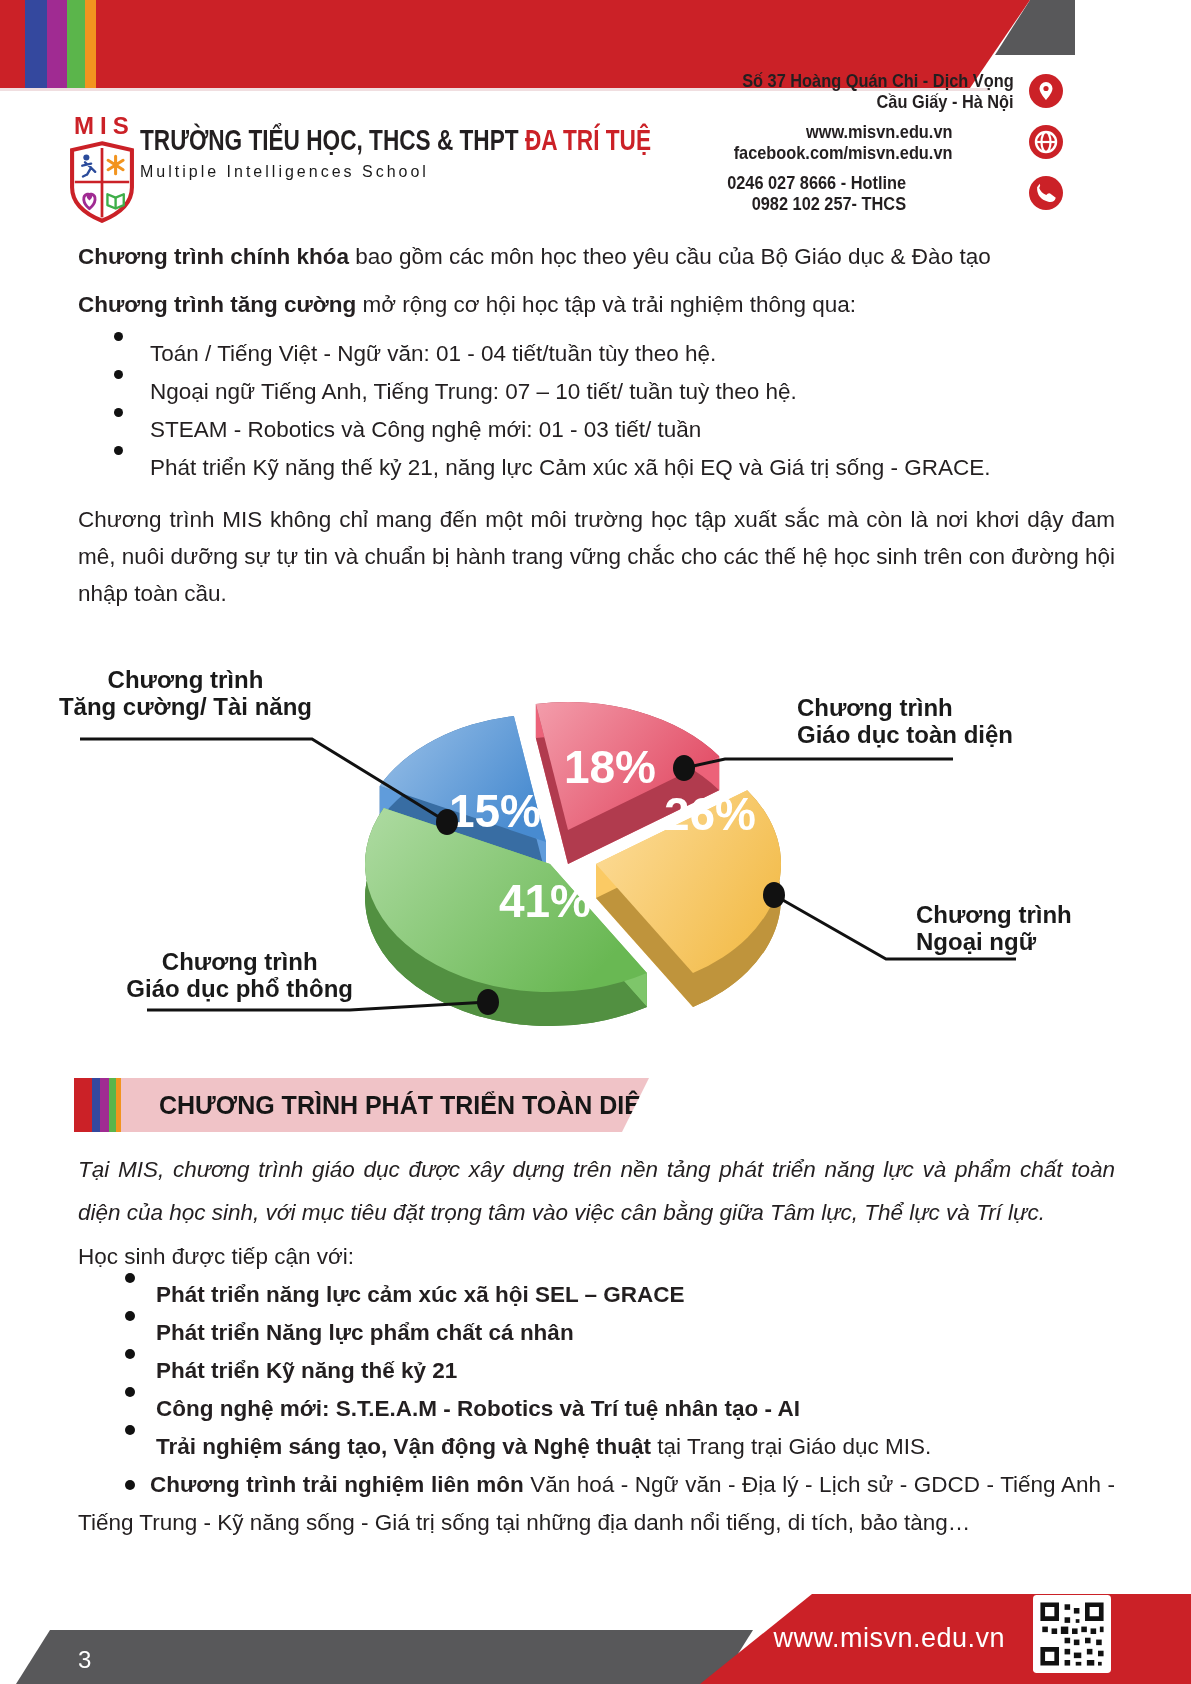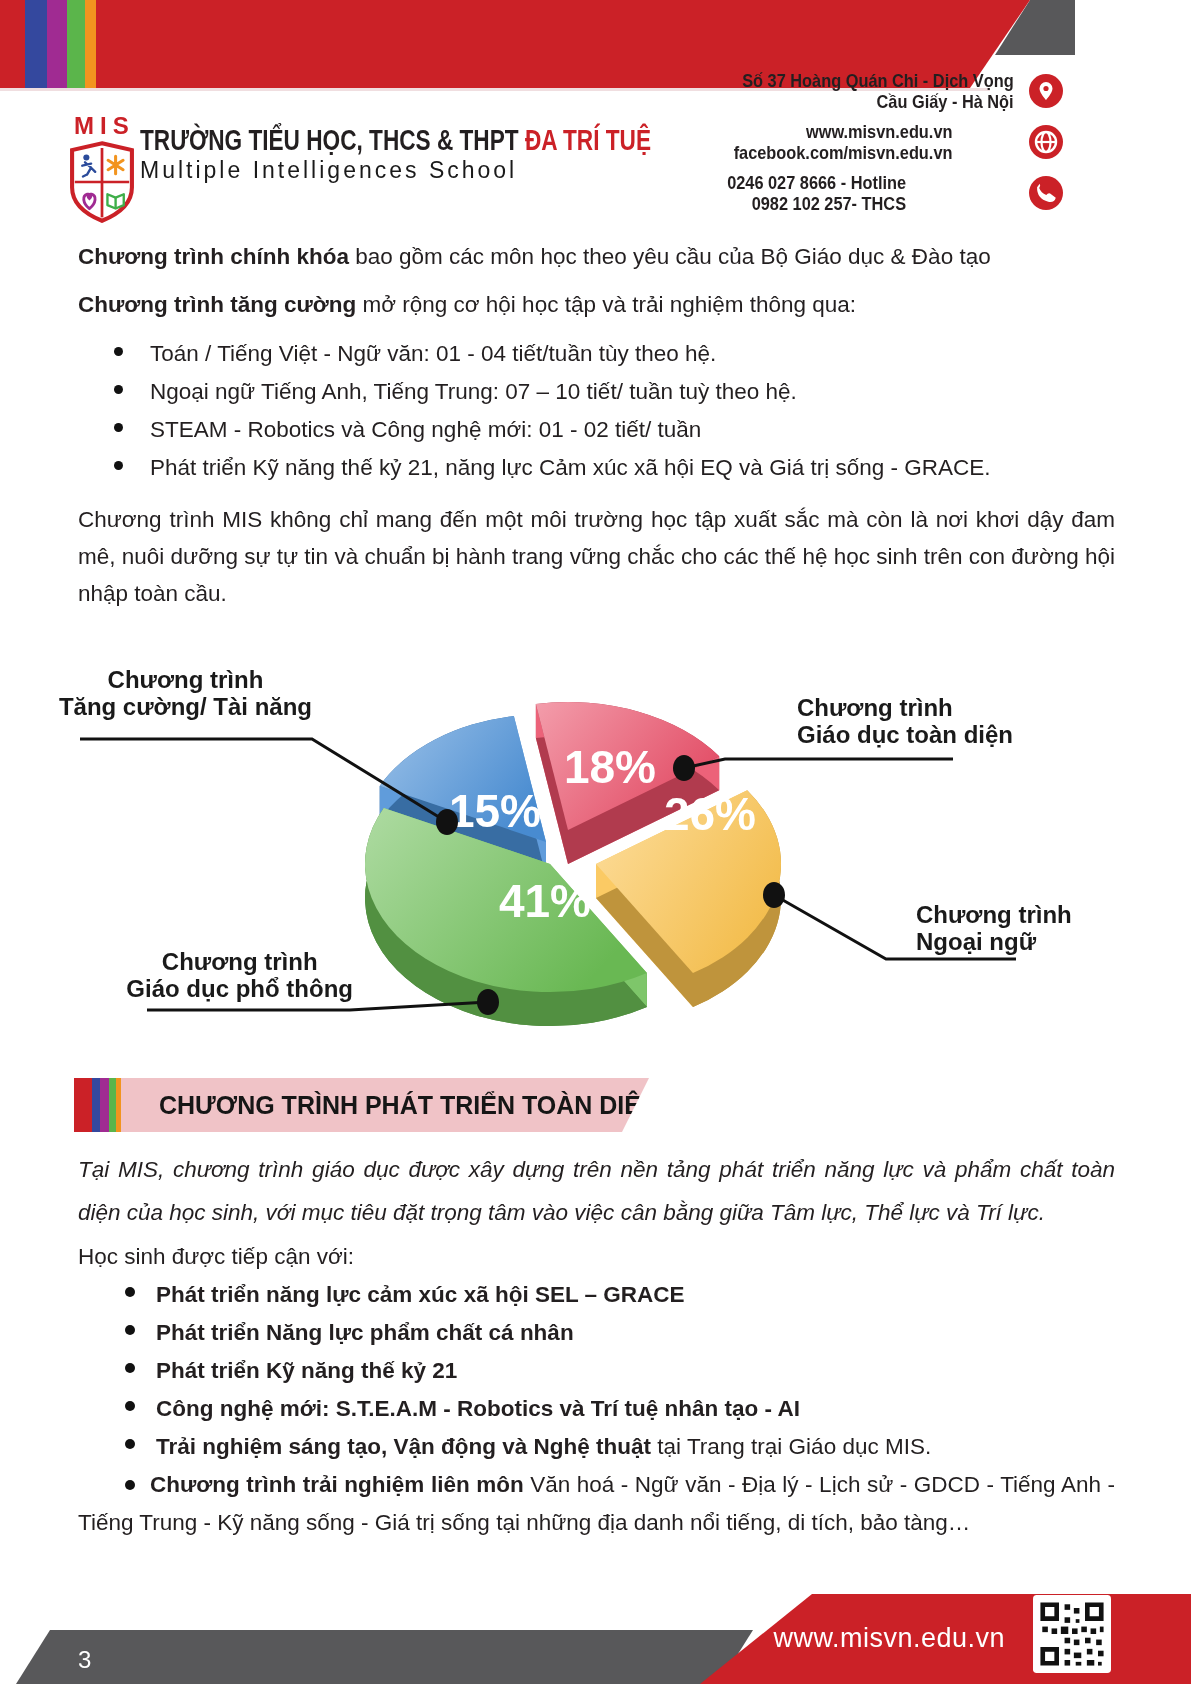--- a/index.html
+++ b/index.html
@@ -6,31 +6,31 @@
   .page{position:relative;width:1191px;height:1684px;background:#ffffff;overflow:hidden;
         font-family:"Liberation Sans","DejaVu Sans",sans-serif;color:#231f20;}
   svg{display:block}
   
   .band-svg{position:absolute;top:0;left:0}
   .logo-wrap{position:absolute;left:68px;top:112px;width:70px;text-align:left;}
   .logo-acronym{color:var(--red);font-weight:700;font-size:24px;letter-spacing:6px;margin-left:6px;}
   .school-names{position:absolute;left:140px;top:124px;}
   .school-line1{font-weight:700;font-size:29px;white-space:nowrap;transform:scaleX(.78);transform-origin:left;}
   .school-line1 .red{color:var(--red);}
-  .school-line2{font-size:23px;letter-spacing:3px;white-space:nowrap;color:#1a1a1a;}
+  .school-line2{font-size:16px;letter-spacing:3px;margin-top:6px;white-space:nowrap;color:#1a1a1a;}
   .contact{position:absolute;right:128px;top:70px;}
   .c-row{display:flex;align-items:center;justify-content:space-between;margin-bottom:9px;}
   .c-text{text-align:right;font-weight:700;font-size:19px;line-height:21px;transform:scaleX(.86);transform-origin:right;white-space:nowrap;}
   .c-icon{margin-left:15px;flex:0 0 auto;}
   
   .intro{position:absolute;left:78px;right:76px;top:238px;font-size:22.5px;line-height:37px;}
   .intro p{margin:0;}
   .p2{margin-top:11px !important;}
   .bullets{margin-top:12px;}
-  .bullet-row{display:flex;align-items:center;line-height:38px;}
+  .bullet-row{display:flex;align-items:flex-start;line-height:38px;}
   .dot{flex:0 0 auto;width:9px;height:9px;border-radius:50%;background:#111;margin:0 27px 0 36px;position:relative;top:-3px;}
   .bullet-wrap{position:relative;text-indent:72px;text-align:justify;line-height:38px;margin:0;}
   .bullet-wrap .dot-abs{position:absolute;left:38px;top:14px;width:9px;height:9px;border-radius:50%;background:#111;}
   .closing{margin-top:14px !important;text-align:justify;}
   
   .chart{position:absolute;left:80px;top:655px;width:1040px;height:385px;}
   .callout{position:absolute;font-weight:700;font-size:24px;line-height:27px;color:#1a1a1a;white-space:nowrap;}
   .co-tl{right:879px;top:666px;text-align:center;}
   .co-tr{left:797px;top:694px;text-align:left;}
   .co-r{left:916px;top:901px;text-align:left;}
@@ -147,21 +147,21 @@
       <div class="bullet-row">
           <span class="dot"></span>
           <span>Toán / Tiếng Việt - Ngữ văn: 01 - 04 tiết/tuần tùy theo hệ.</span>
         </div>
       <div class="bullet-row">
           <span class="dot"></span>
           <span>Ngoại ngữ Tiếng Anh, Tiếng Trung: 07 – 10 tiết/ tuần tuỳ theo hệ.</span>
         </div>
       <div class="bullet-row">
           <span class="dot"></span>
-          <span>STEAM - Robotics và Công nghệ mới: 01 - 02 tiết/ tuần</span>
+          <span>STEAM - Robotics và Công nghệ mới: 01 - 03 tiết/ tuần</span>
         </div>
       <div class="bullet-row">
           <span class="dot"></span>
           <span>Phát triển Kỹ năng thế kỷ 21, năng lực Cảm xúc xã hội EQ và Giá trị sống - GRACE.</span>
         </div>
     </div>
     <p class="closing">Chương trình MIS không chỉ mang đến một môi trường học tập xuất sắc mà còn là nơi khơi dậy đam mê, nuôi dưỡng sự tự tin và chuẩn bị hành trang vững chắc cho các thế hệ học sinh trên con đường hội nhập toàn cầu.</p>
   </div>
 
   <svg class="chart" id="pie-svg" viewBox="0 0 1040 385">

